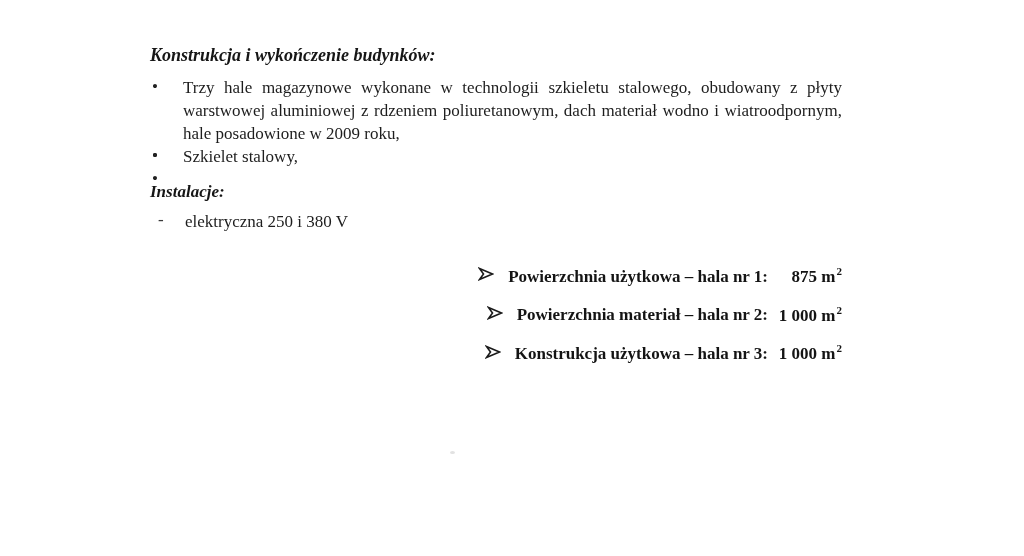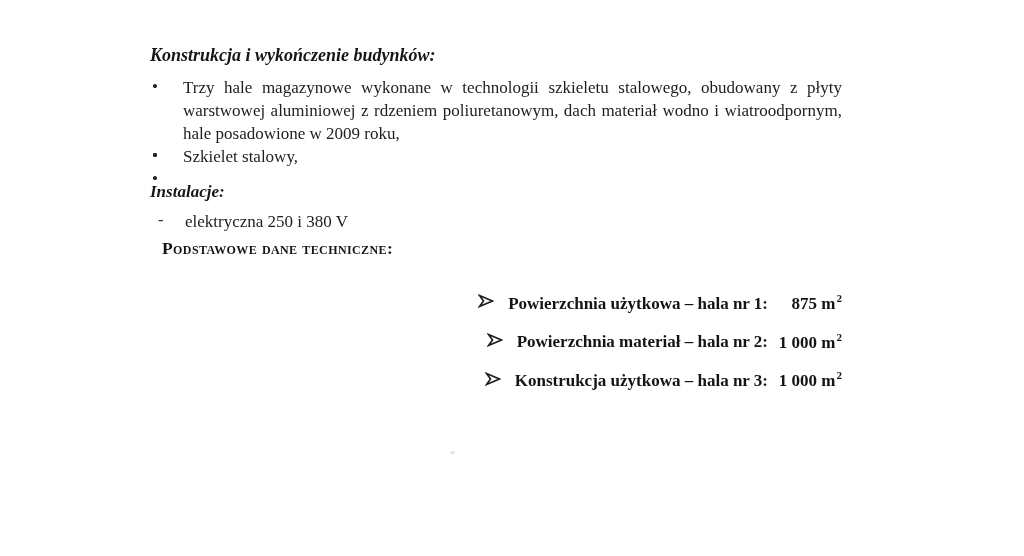--- a/index.html
+++ b/index.html
@@ -148,21 +148,20 @@
       </li>
     </ul>
 
     <h2 class="heading-2">Instalacje:</h2>
 
     <div class="dash-row">
       <span class="dash-marker">-</span>
       <span class="li-text">elektryczna 250 i 380 V</span>
     </div>
 
-    <div class="subheading">Podstawowe dane techniczne:</div>
 
     <div class="tech-list">
 
       <div class="tech-item">
         <svg class="arrow-icon" viewBox="0 0 16 14">
           <path d="M1.5 1.5 L14.5 7 L1.5 12.5 L5.5 7 Z" fill="#ffffff" stroke="#1a1a1a" stroke-width="1.6" stroke-linejoin="miter"></path>
         </svg>
         <span class="tech-label">Powierzchnia użytkowa – hala nr 1:</span>
         <span class="tech-value"><span>875 m</span><sup class="exp">2</sup></span>
       </div>

